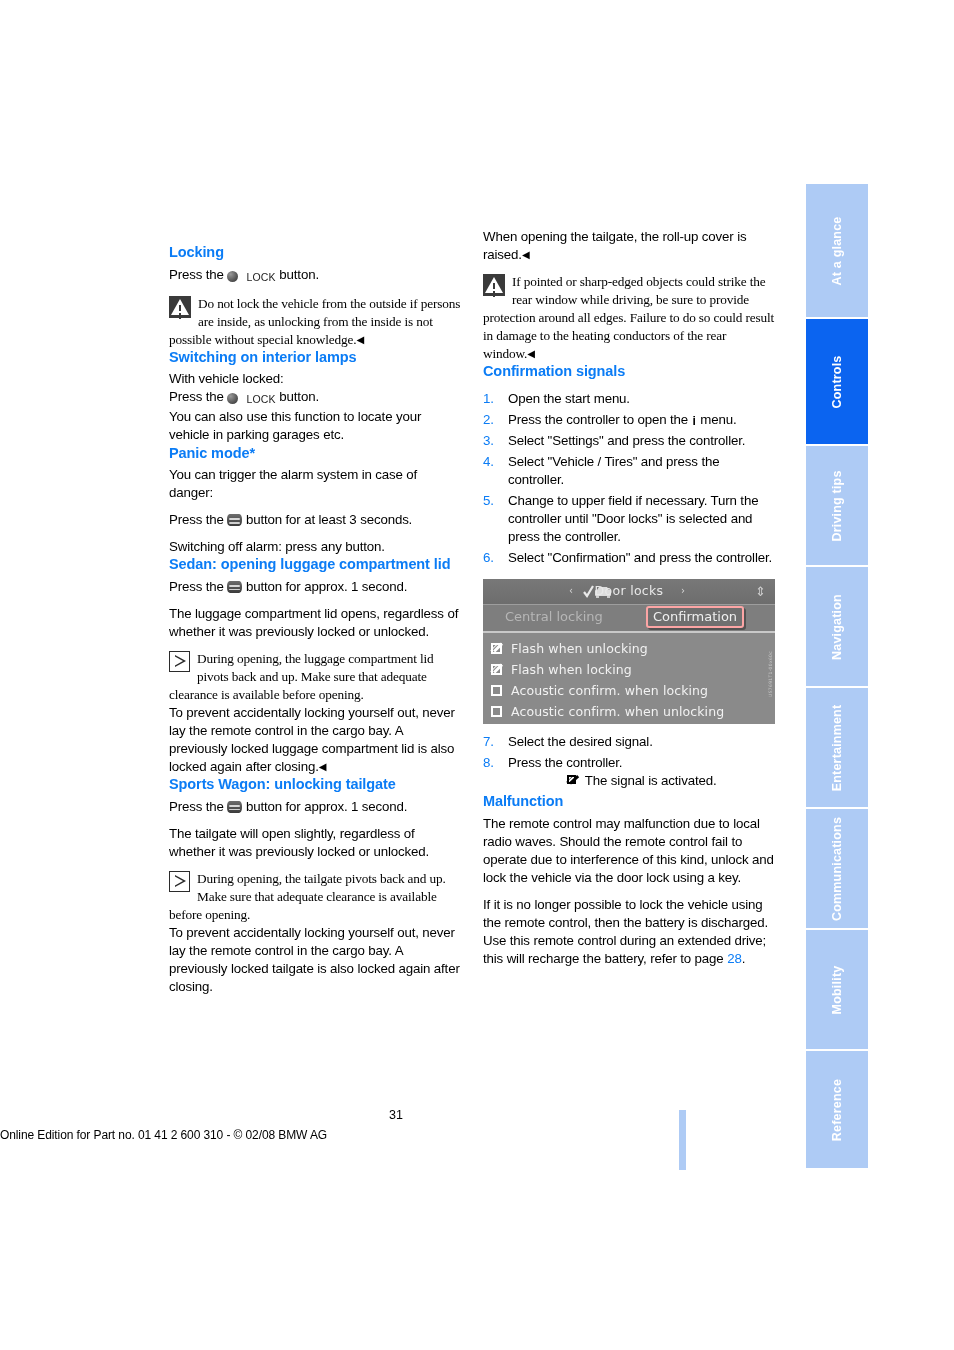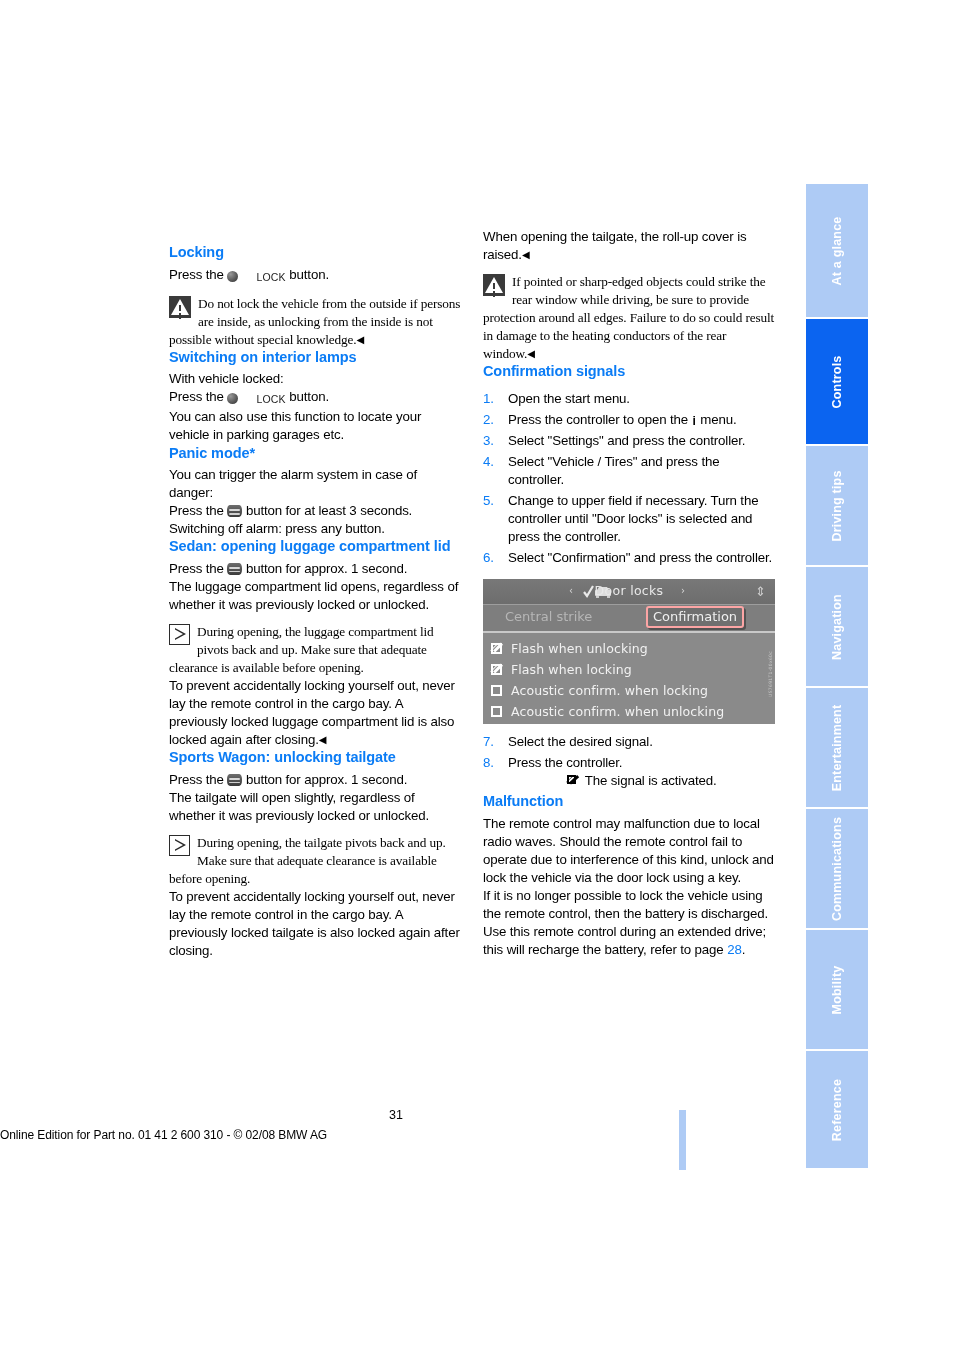--- a/index.html
+++ b/index.html
@@ -91,21 +91,21 @@
   }
   .sp-before { margin-top: 19px; }
   .sp-before-sm { margin-top: 16px; }
 
   p.t {
     font-size: 13.3px;
     line-height: 1.355;
     margin: 0 0 0 0;
     letter-spacing: -0.15px;
   }
-  p.gap { }
+  p.gap { margin-top: 9px; }
 
   
   .blk {
     font-size: 13.3px;
     line-height: 1.355;
     letter-spacing: -0.15px;
     margin-top: 9px;
     font-family: Liberation Serif, serif;
   }
   .blk .ic {
@@ -176,21 +176,21 @@
   .ico-lock .dot {
     display: inline-block;
     width: 11px; height: 11px;
     border-radius: 50%;
     background: radial-gradient(circle at 33% 30%, #9a9a9a 0%, #5c5c5c 55%, #2e2e2e 100%);
     vertical-align: -1px;
   }
   .ico-lock .lk {
     font-size: 10.5px;
     letter-spacing: 0.2px;
-    margin-left: 18px;
+    margin-left: 8px;
     color: #242424;
   }
 
   
   .ico-trunk {
     display: inline-block;
     width: 15px; height: 12px;
     vertical-align: -2px;
     position: relative;
     background: linear-gradient(#6e6e6e, #3b3b3b);
@@ -533,21 +533,21 @@
           <rect x="12" y="6" width="16" height="6" rx="1" fill="#dddddd"></rect>
           <path d="M14 6 L16 3 L24 3 L26 6 Z" fill="#dddddd"></path>
           <rect x="13" y="12" width="3" height="2" fill="#cccccc"></rect>
           <rect x="24" y="12" width="3" height="2" fill="#cccccc"></rect>
         </svg>
         <span class="title">Door locks</span>
         <span class="arr-r">›</span>
         <span class="scroll-ic">⇕</span>
       </div>
       <div id="idrive-tabrow">
-        <span class="t1">Central strike</span>
+        <span class="t1">Central locking</span>
         <span class="t2">Confirmation</span>
       </div>
       <div id="idrive-list">
         <div class="idr-row">
           <span class="idr-box on">
               <span class="sq"></span>
               <span class="tick"></span>
             </span>
           <span>Flash when unlocking</span>
         </div>

